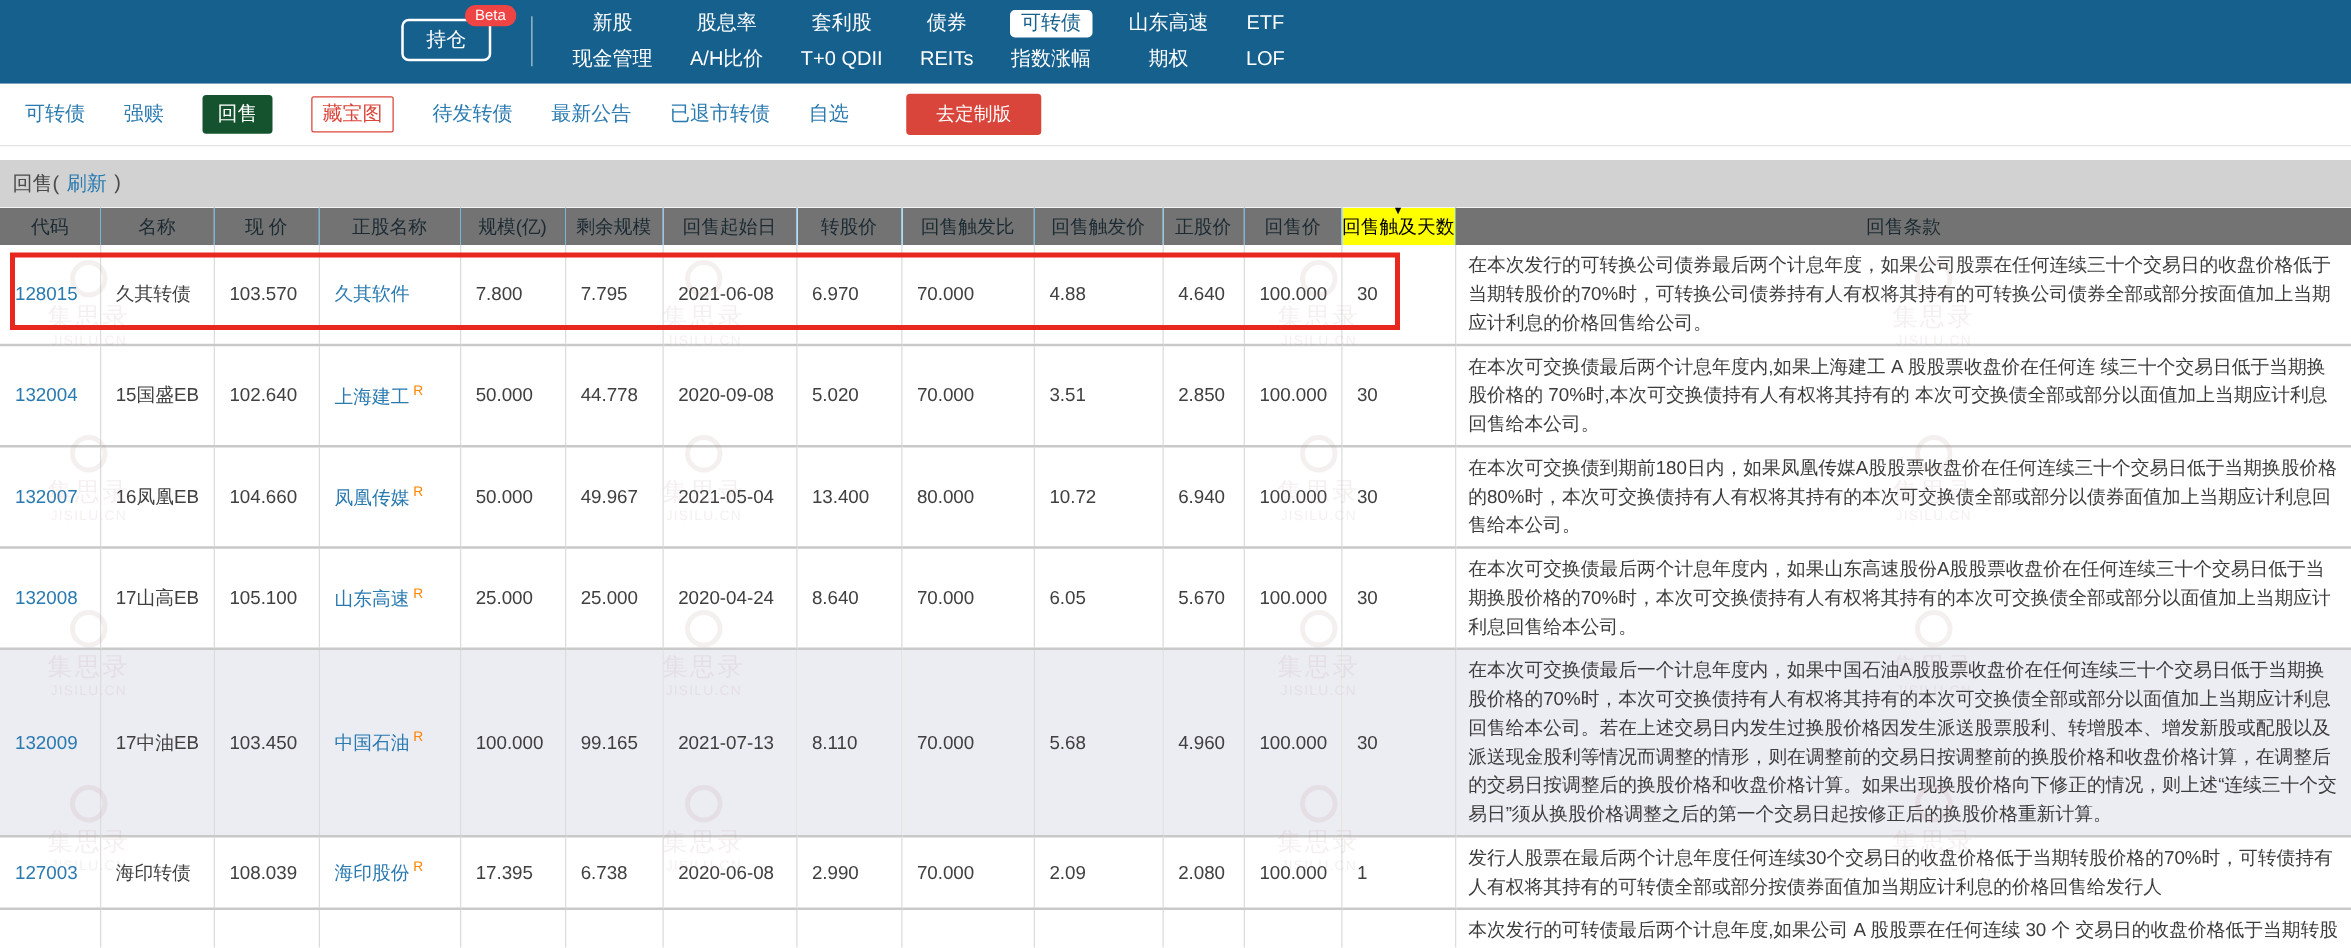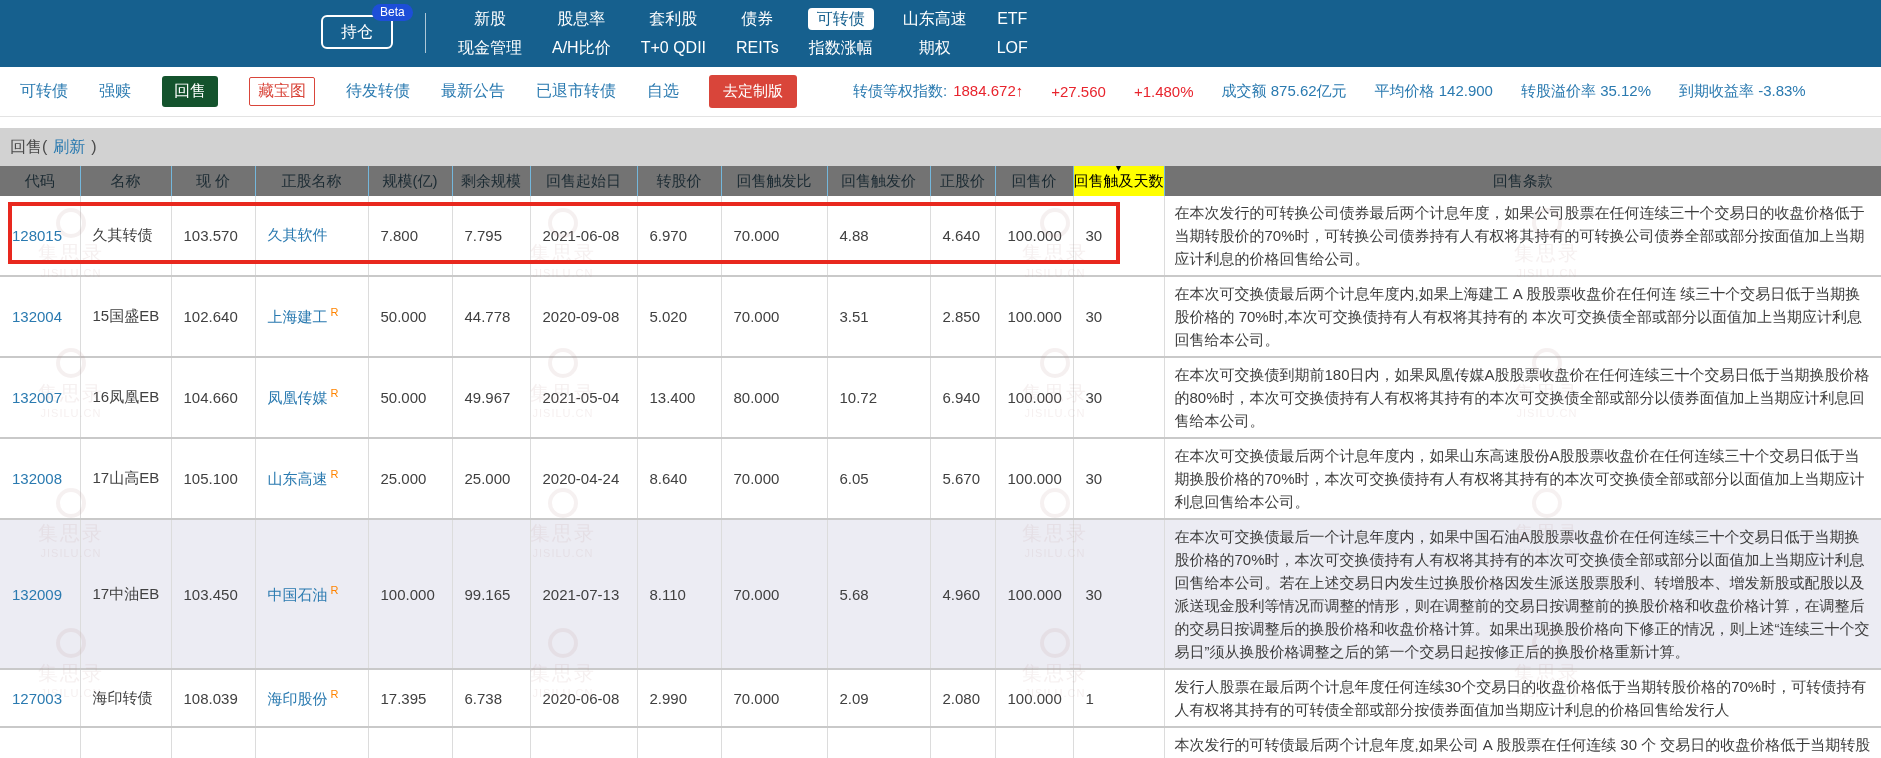--- a/index.html
+++ b/index.html
@@ -11,41 +11,41 @@
   .page { position: relative; width: 1881px; height: 758px; }
 
   
   .topnav { position: absolute; left: 0; top: 0; width: 1881px; height: 67px; background: #16608e; }
   .hold-btn {
     position: absolute; left: 321px; top: 15px; width: 72px; height: 34px;
     background: transparent; border: 2px solid #ffffff; border-radius: 6px;
     color: #fff; font-size: 16px; cursor: pointer; font-family: inherit;
   }
   .beta {
-    position: absolute; left: 372px; top: 4px; background: #1d4ed8; color: #fff;
+    position: absolute; left: 372px; top: 4px; background: #ef4444; color: #fff;
     font-size: 12px; line-height: 17px; padding: 0 8px; border-radius: 9px;
   }
   .nav-sep { position: absolute; left: 425px; top: 13px; width: 1px; height: 40px; background: rgba(255,255,255,.65); }
   .topmenu { position: absolute; left: 458px; top: 9px; display: flex; gap: 30px; }
   .menu-col { display: flex; flex-direction: column; align-items: center; gap: 9px; }
   .menu-link { color: #ffffff; font-size: 16px; line-height: 20px; text-decoration: none; cursor: pointer; white-space: nowrap; }
   .menu-link.active-pill { background: #ffffff; color: #16608e; border-radius: 4px; padding: 1px 9px; margin: -1px -9px; }
 
   
   .subnav {
     position: absolute; left: 0; top: 67px; width: 1881px; height: 50px; background: #fff;
     border-bottom: 1px solid #e3e3e3; display: flex; align-items: center; padding-left: 20px;
   }
   .tabs { display: flex; align-items: center; gap: 31px; }
   .tab { color: #2a7ab0; font-size: 16px; text-decoration: none; cursor: pointer; white-space: nowrap; }
   .tab.active { background: #14532d; color: #fff; padding: 5px 12px; border-radius: 3px; }
   .tab.red { color: #d9453a; border: 1px solid #d9453a; padding: 3px 8px; border-radius: 2px; }
   .custom-btn {
-    margin-left: 30px; background: #d9453a; color: #fff; border: none; border-radius: 3px;
-    padding: 7px 14px; font-size: 15px; cursor: pointer; font-family: inherit; white-space: nowrap;
+    margin-left: 46px; background: #d9453a; color: #fff; border: none; border-radius: 3px;
+    padding: 7px 24px; font-size: 15px; cursor: pointer; font-family: inherit; white-space: nowrap;
   }
   .stats { display: flex; align-items: center; gap: 28px; margin-left: 56px; font-size: 15px; white-space: nowrap; }
   .stat-blue { color: #2a7ab0; }
   .stat-red  { color: #e8242d; }
   .stats .grp { display: flex; gap: 6px; }
 
   
   .titlebar {
     position: absolute; left: 0; top: 128px; width: 1881px; height: 38px; background: #d2d2d2;
     display: flex; align-items: center; padding-left: 10px; font-size: 16px; color: #4a4a4a;
@@ -133,32 +133,20 @@
         <a class="tab">可转债</a>
         <a class="tab">强赎</a>
         <a class="tab active">回售</a>
         <a class="tab red">藏宝图</a>
         <a class="tab">待发转债</a>
         <a class="tab">最新公告</a>
         <a class="tab">已退市转债</a>
         <a class="tab">自选</a>
       </div>
     <button class="custom-btn">去定制版</button>
-    <div class="stats">
-      <span class="grp">
-        <span class="stat-blue">转债等权指数:</span>
-        <span class="stat-red">1884.672↑</span>
-      </span>
-      <span class="stat-red">+27.560</span>
-      <span class="stat-red">+1.480%</span>
-      <span class="stat-blue">成交额 875.62亿元</span>
-      <span class="stat-blue">平均价格 142.900</span>
-      <span class="stat-blue">转股溢价率 35.12%</span>
-      <span class="stat-blue">到期收益率 -3.83%</span>
-    </div>
   </div>
 
   <div class="titlebar">
     <span>回售(</span>
     <a>刷新</a>
     <span>)</span>
   </div>
 
   <div class="tablewrap">
     <table id="grid">

